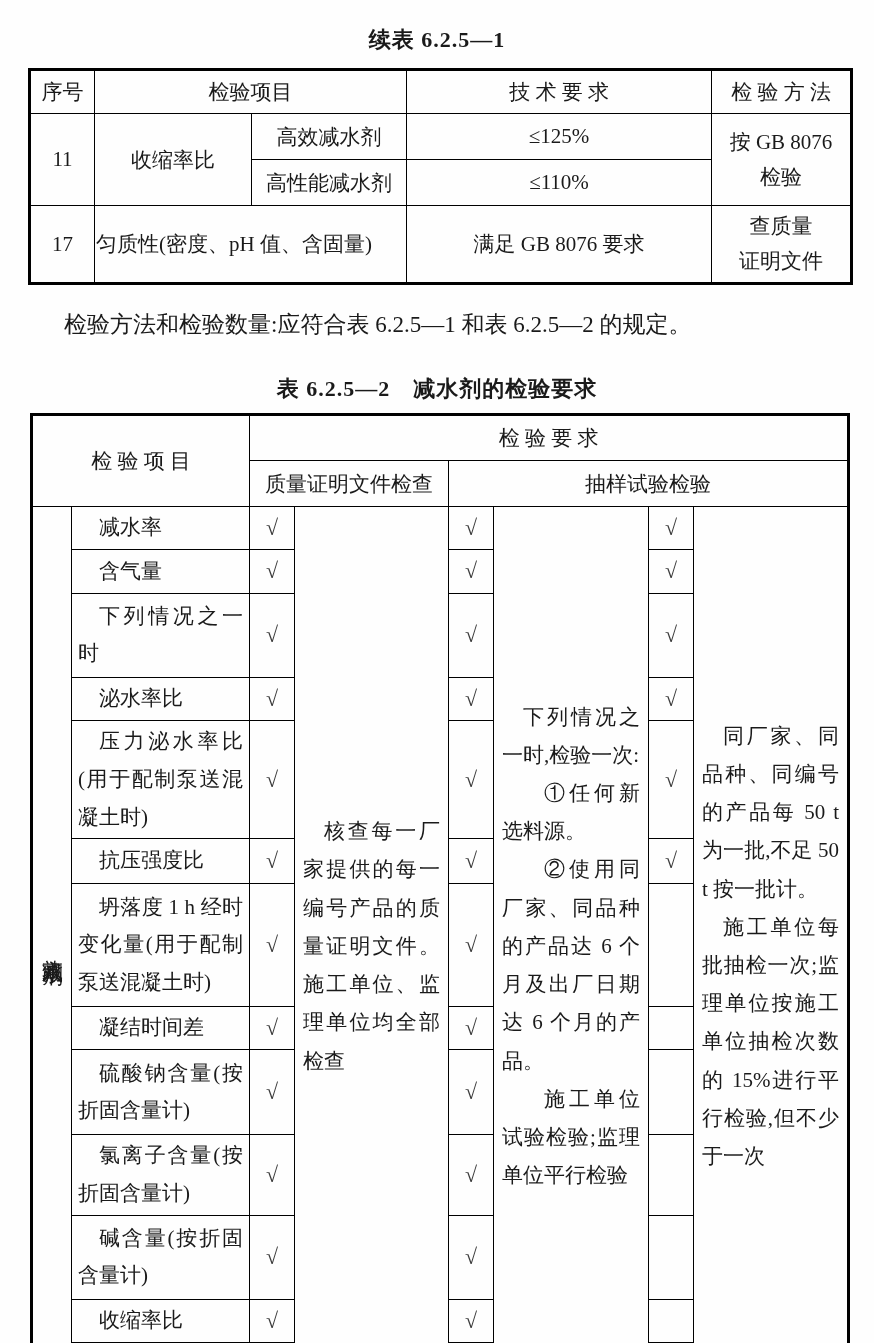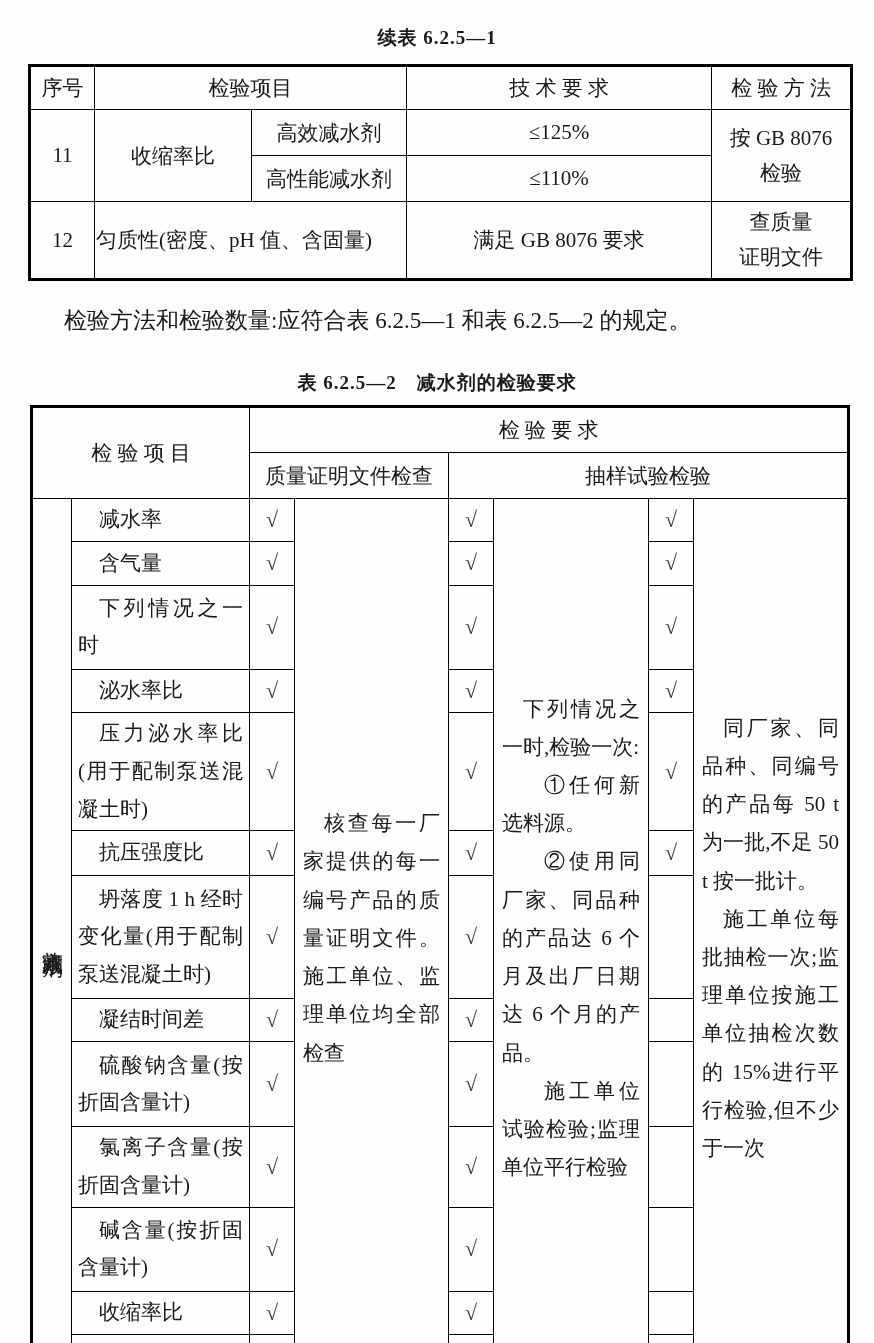--- a/index.html
+++ b/index.html
@@ -3,21 +3,21 @@
 <meta charset="utf-8">
 <style>
   html,body{margin:0;padding:0;}
   body{
     width:874px;height:1343px;
     background:#fefefe;color:#1a1a1a;
     font-family:"Liberation Serif","DejaVu Serif",serif;
     overflow:hidden;
   }
   .title{
-    text-align:center;font-weight:bold;font-size:19px;
+    text-align:center;font-weight:bold;font-size:22px;
     margin:0;letter-spacing:1px;
   }
   #t1-title{padding-top:25px;}
   table{
     border-collapse:collapse;table-layout:fixed;
     border:3px solid #000;
   }
   td,th{
     border:1.5px solid #000;
     font-weight:normal;font-size:21px;
@@ -89,21 +89,21 @@
     <td rowspan="2">
       <span class="method-line">按 GB 8076</span>
       <span class="method-line">检验</span>
     </td>
   </tr>
   <tr class="rB">
     <td>高性能减水剂</td>
     <td>≤110%</td>
   </tr>
   <tr class="rC">
-    <td>12</td>
+    <td>17</td>
     <td colspan="2" class="left">匀质性(密度、pH 值、含固量)</td>
     <td>满足 GB 8076 要求</td>
     <td>
       <span class="method-line">查质量</span>
       <span class="method-line">证明文件</span>
     </td>
   </tr>
 </tbody>
   </table>
 

